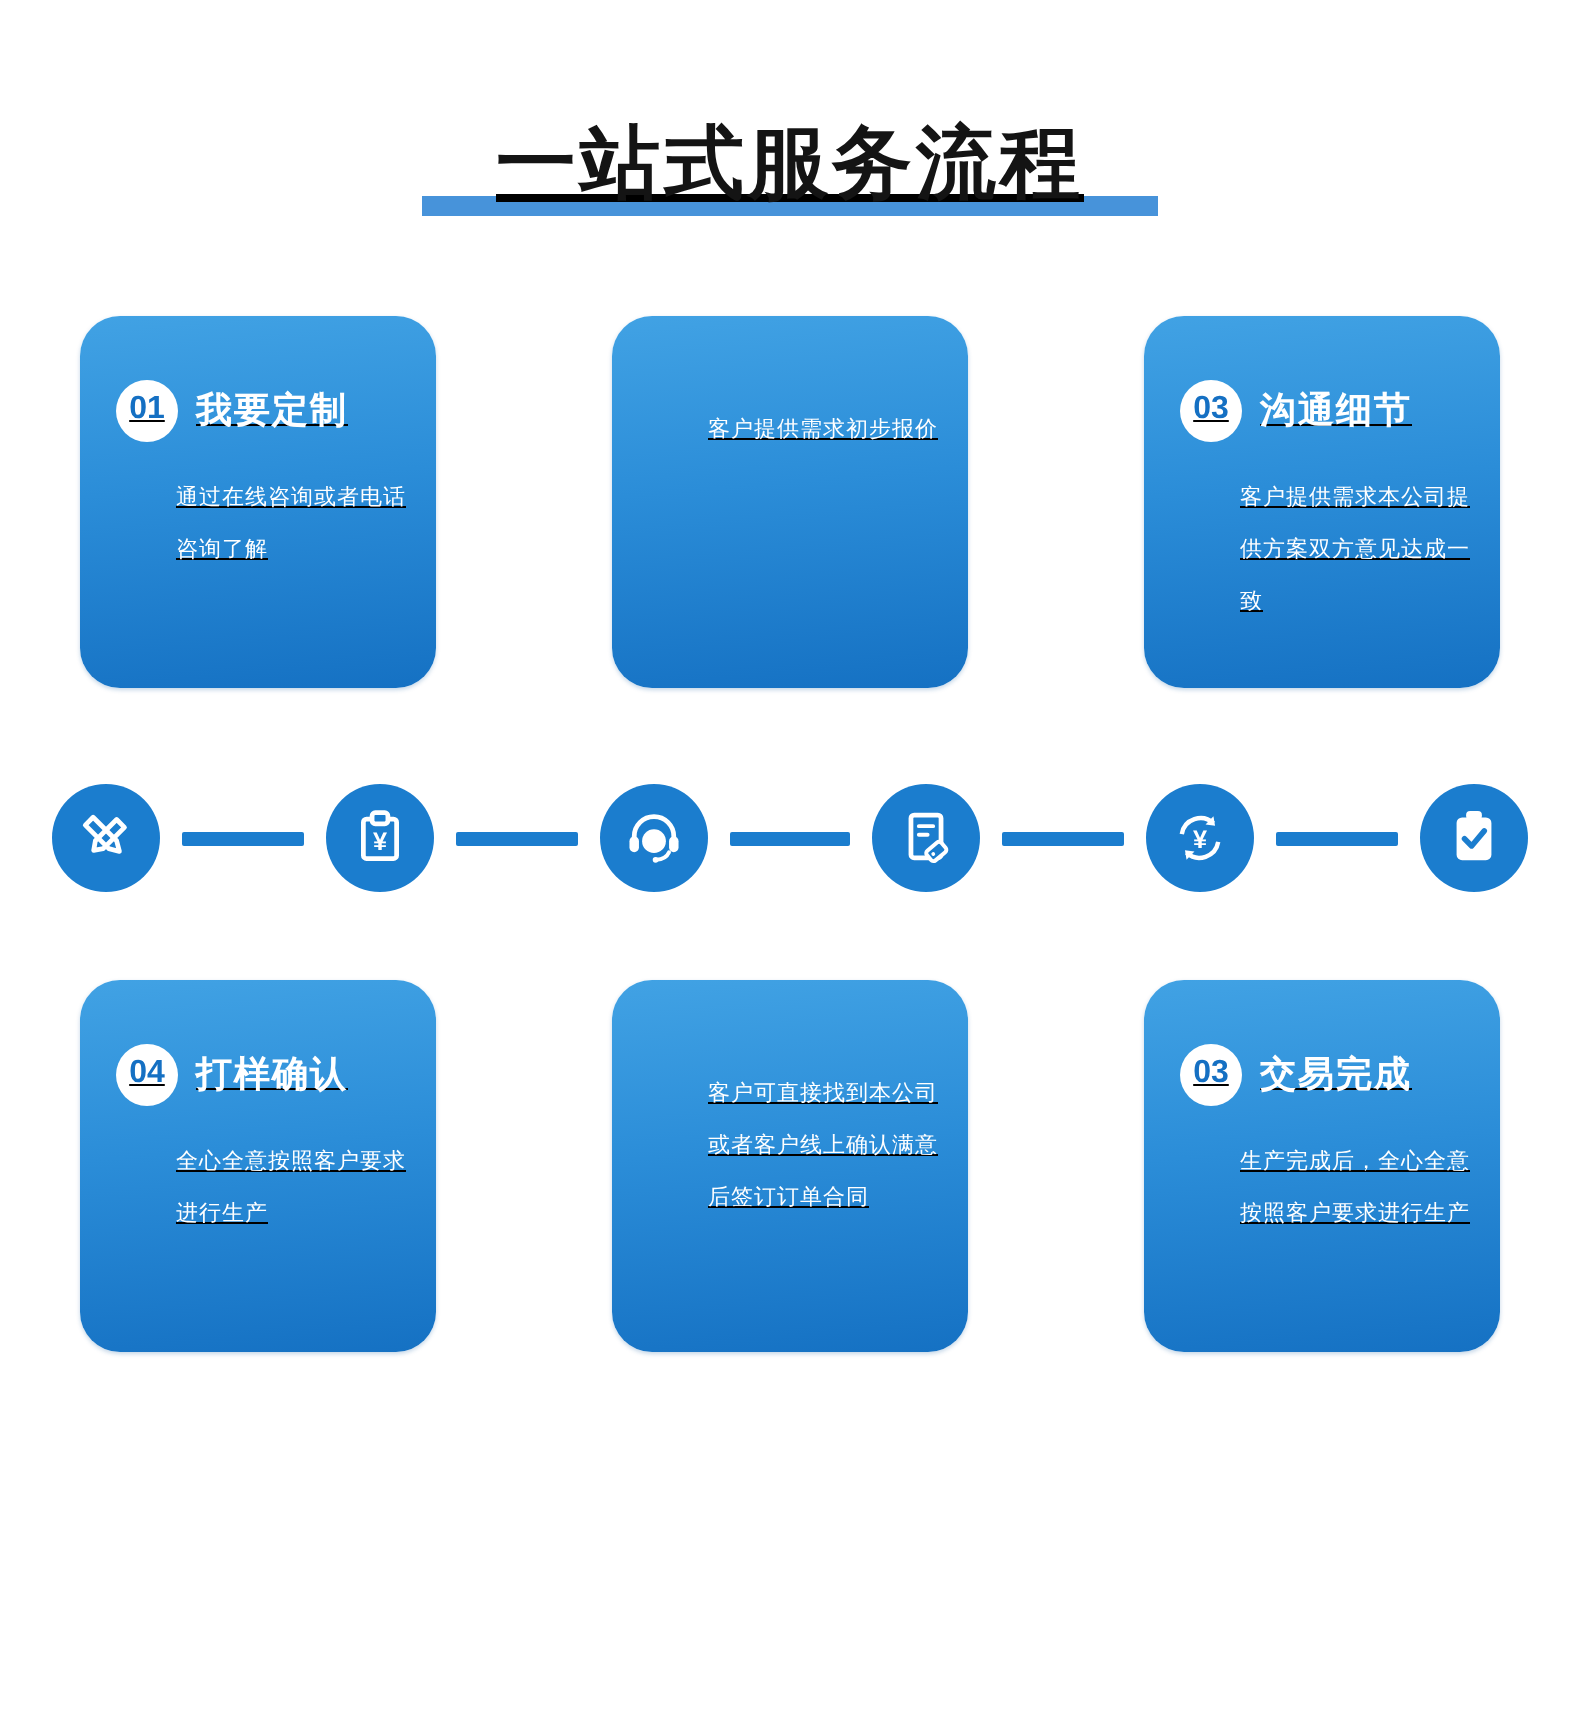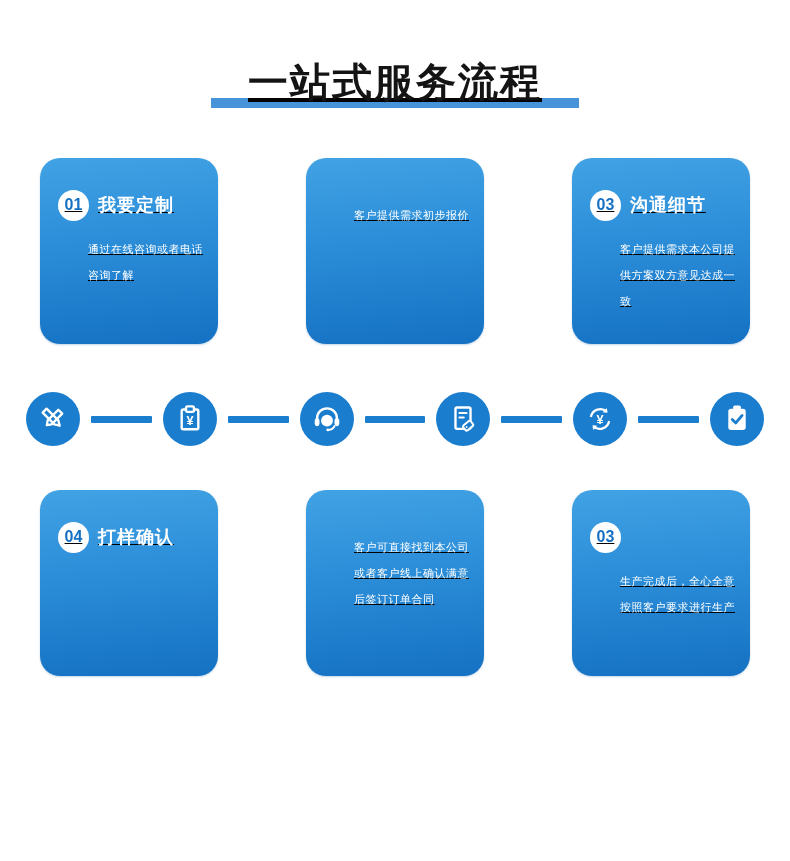--- a/index.html
+++ b/index.html
@@ -177,25 +177,27 @@
       </svg>
     </div>
   </div>
 
   <section class="cards-row row2">
     <article class="card">
       <div class="card-head">
         <span class="badge">04</span>
         <h2 class="card-title">打样确认</h2>
       </div>
+      <p class="card-body">全心全意按照客户要求进行生产</p>
     </article>
     <article class="card">
       <p class="card-body">客户可直接找到本公司或者客户线上确认满意后签订订单合同</p>
     </article>
     <article class="card">
       <div class="card-head">
         <span class="badge">03</span>
+        <h2 class="card-title">交易完成</h2>
       </div>
       <p class="card-body">生产完成后，全心全意按照客户要求进行生产</p>
     </article>
   </section>
 
 </div>
 
 </body></html>

